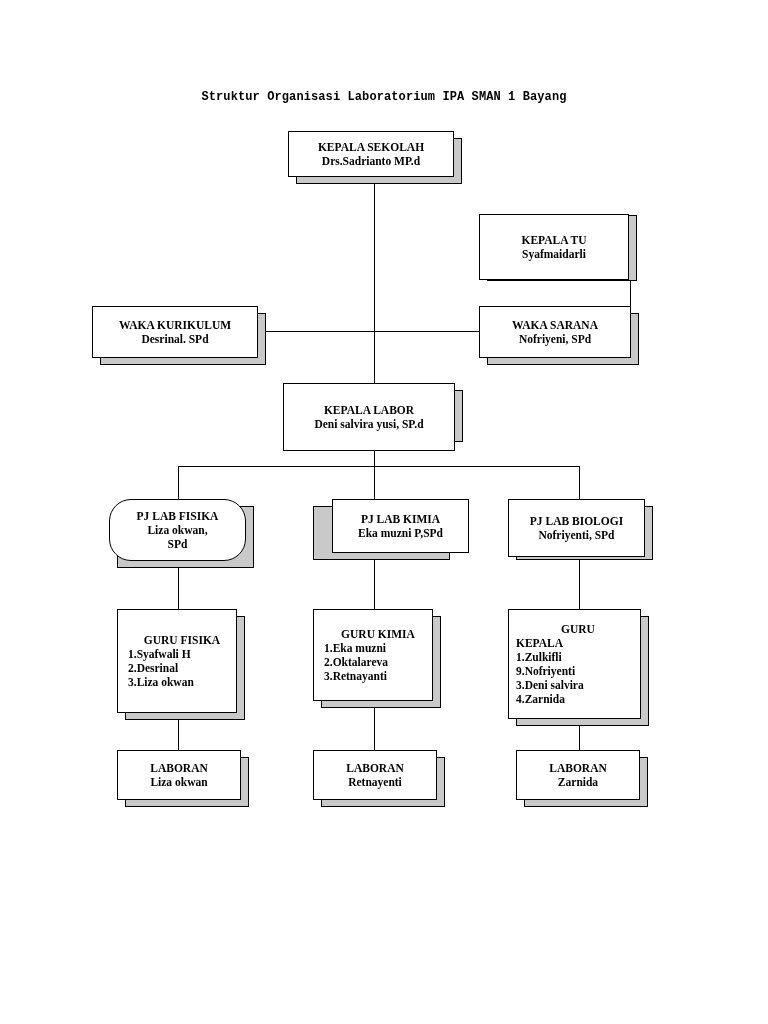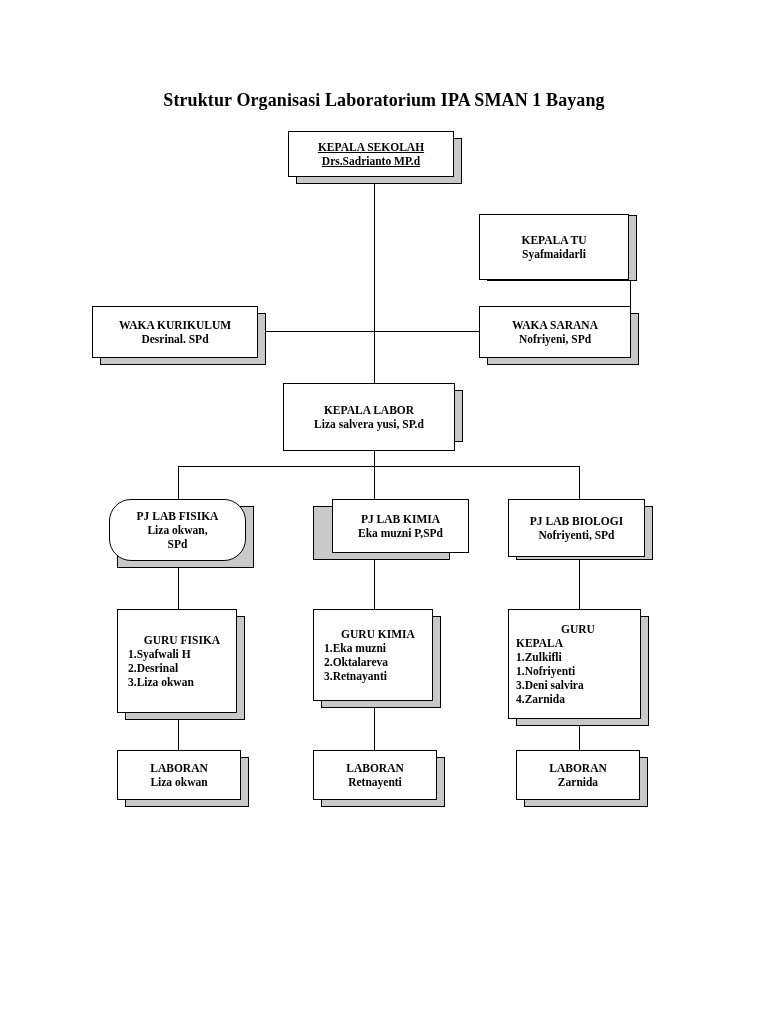--- a/index.html
+++ b/index.html
@@ -21,23 +21,23 @@
     top: 0;
     width: 768px;
     height: 1024px;
   }
   .title {
     position: absolute;
     left: 0;
     top: 90px;
     width: 768px;
     text-align: center;
-    font-size: 18px;
+    font-size: 12px;
     font-weight: bold;
-    font-family: Liberation Serif, serif;
+    font-family: Liberation Mono, monospace;
     letter-spacing: 0.1px;
   }
   
   .line {
     position: absolute;
     background: #000000;
   }
   .line.h { height: 1px; }
   .line.v { width: 1px; }
 
@@ -97,21 +97,21 @@
 
   <div class="line v" style="left:178px; top:565px; height:44px;"></div>
   <div class="line v" style="left:374px; top:560px; height:49px;"></div>
   <div class="line v" style="left:579px; top:560px; height:49px;"></div>
 
   <div class="line v" style="left:178px; top:715px; height:35px;"></div>
   <div class="line v" style="left:374px; top:703px; height:47px;"></div>
   <div class="line v" style="left:579px; top:725px; height:25px;"></div>
 
   <div class="bevel" style="left:296px; top:138px; width:166px; height:46px;"></div>
-  <div class="node" style="left:288px; top:131px; width:166px; height:46px;text-decoration:underline;">
+  <div class="node" style="left:288px; top:131px; width:166px; height:46px;">
     <span class="ln">KEPALA SEKOLAH</span>
     <span class="ln">Drs.Sadrianto MP.d</span>
   </div>
 
   <div class="bevel" style="left:487px; top:215px; width:150px; height:66px;"></div>
   <div class="node" style="left:479px; top:214px; width:150px; height:66px;">
     <span class="ln">KEPALA TU</span>
     <span class="ln">Syafmaidarli</span>
   </div>
 
@@ -123,21 +123,21 @@
 
   <div class="bevel" style="left:487px; top:313px; width:152px; height:52px;"></div>
   <div class="node" style="left:479px; top:306px; width:152px; height:52px;">
     <span class="ln">WAKA SARANA</span>
     <span class="ln">Nofriyeni, SPd</span>
   </div>
 
   <div class="bevel" style="left:291px; top:390px; width:172px; height:52px;"></div>
   <div class="node" style="left:283px; top:383px; width:172px; height:68px;">
     <span class="ln">KEPALA LABOR</span>
-    <span class="ln">Liza salvera yusi, SP.d</span>
+    <span class="ln">Deni salvira yusi, SP.d</span>
   </div>
 
   <div class="bevel" style="left:117px; top:506px; width:137px; height:62px;"></div>
   <div class="node" style="left:109px; top:499px; width:137px; height:62px;border-radius:22px;">
     <span class="ln">PJ LAB FISIKA</span>
     <span class="ln">Liza okwan,</span>
     <span class="ln">SPd</span>
   </div>
 
   <div class="bevel" style="left:313px; top:506px; width:137px; height:54px;"></div>
@@ -166,21 +166,21 @@
     <span class="ln">1.Eka muzni</span>
     <span class="ln">2.Oktalareva</span>
     <span class="ln">3.Retnayanti</span>
   </div>
 
   <div class="bevel" style="left:516px; top:616px; width:133px; height:110px;"></div>
   <div class="node left-align" style="left:508px; top:609px; width:133px; height:110px;padding-left:7px;">
     <span class="ln hd">GURU</span>
     <span class="ln">KEPALA</span>
     <span class="ln">1.Zulkifli</span>
-    <span class="ln">1.Nofriyenti</span>
+    <span class="ln">9.Nofriyenti</span>
     <span class="ln">3.Deni salvira</span>
     <span class="ln">4.Zarnida</span>
   </div>
 
   <div class="bevel" style="left:125px; top:757px; width:124px; height:50px;"></div>
   <div class="node" style="left:117px; top:750px; width:124px; height:50px;">
     <span class="ln">LABORAN</span>
     <span class="ln">Liza okwan</span>
   </div>
 

